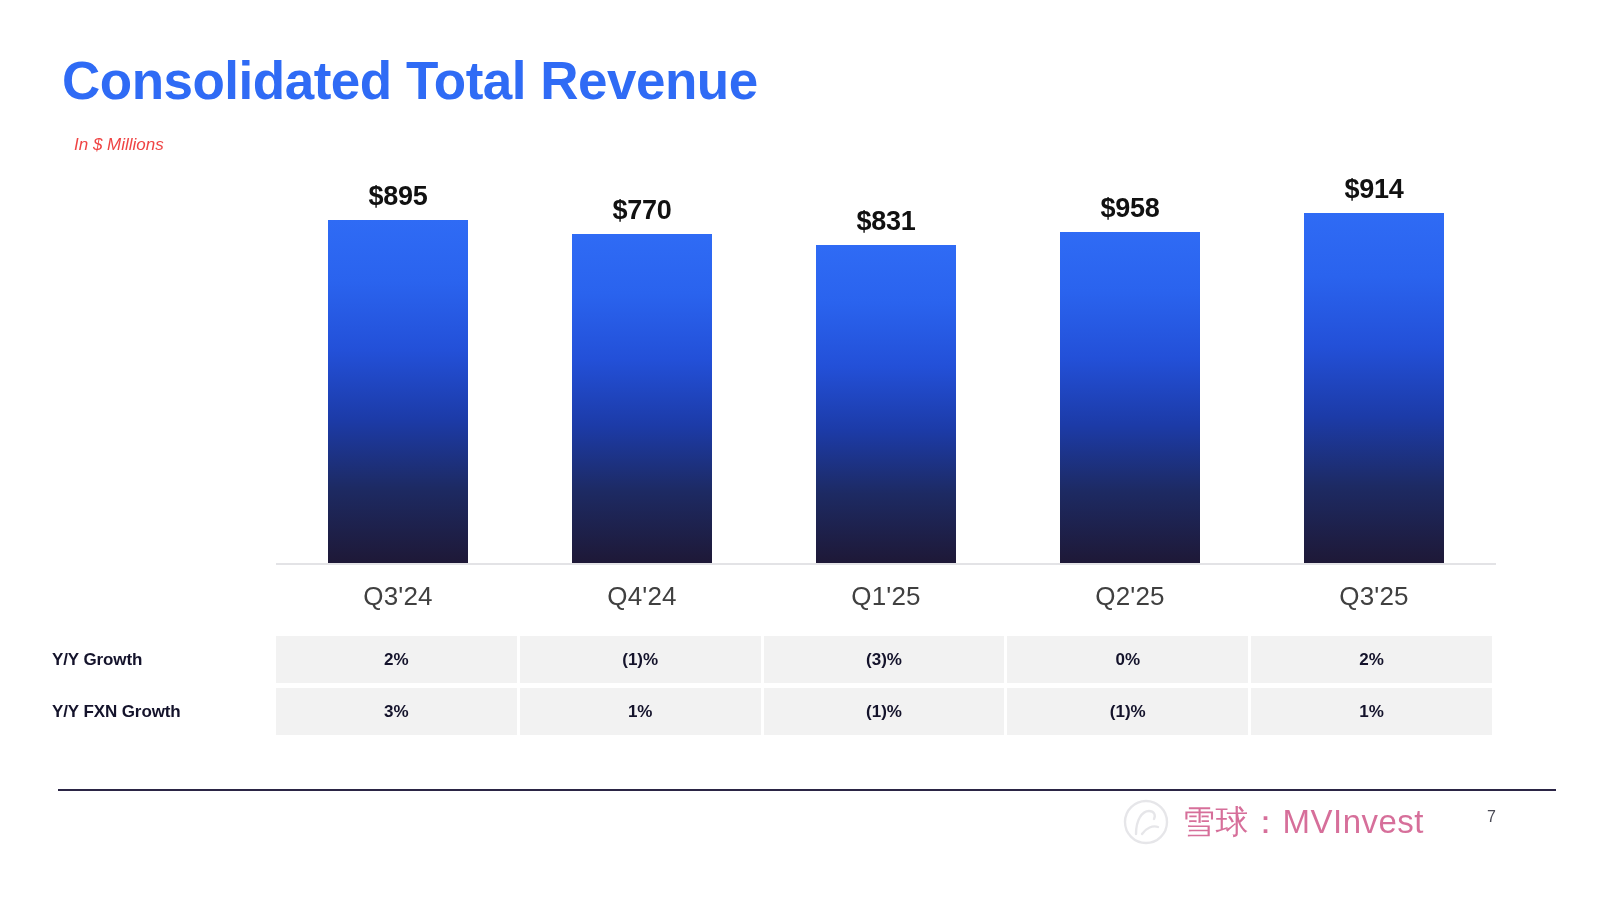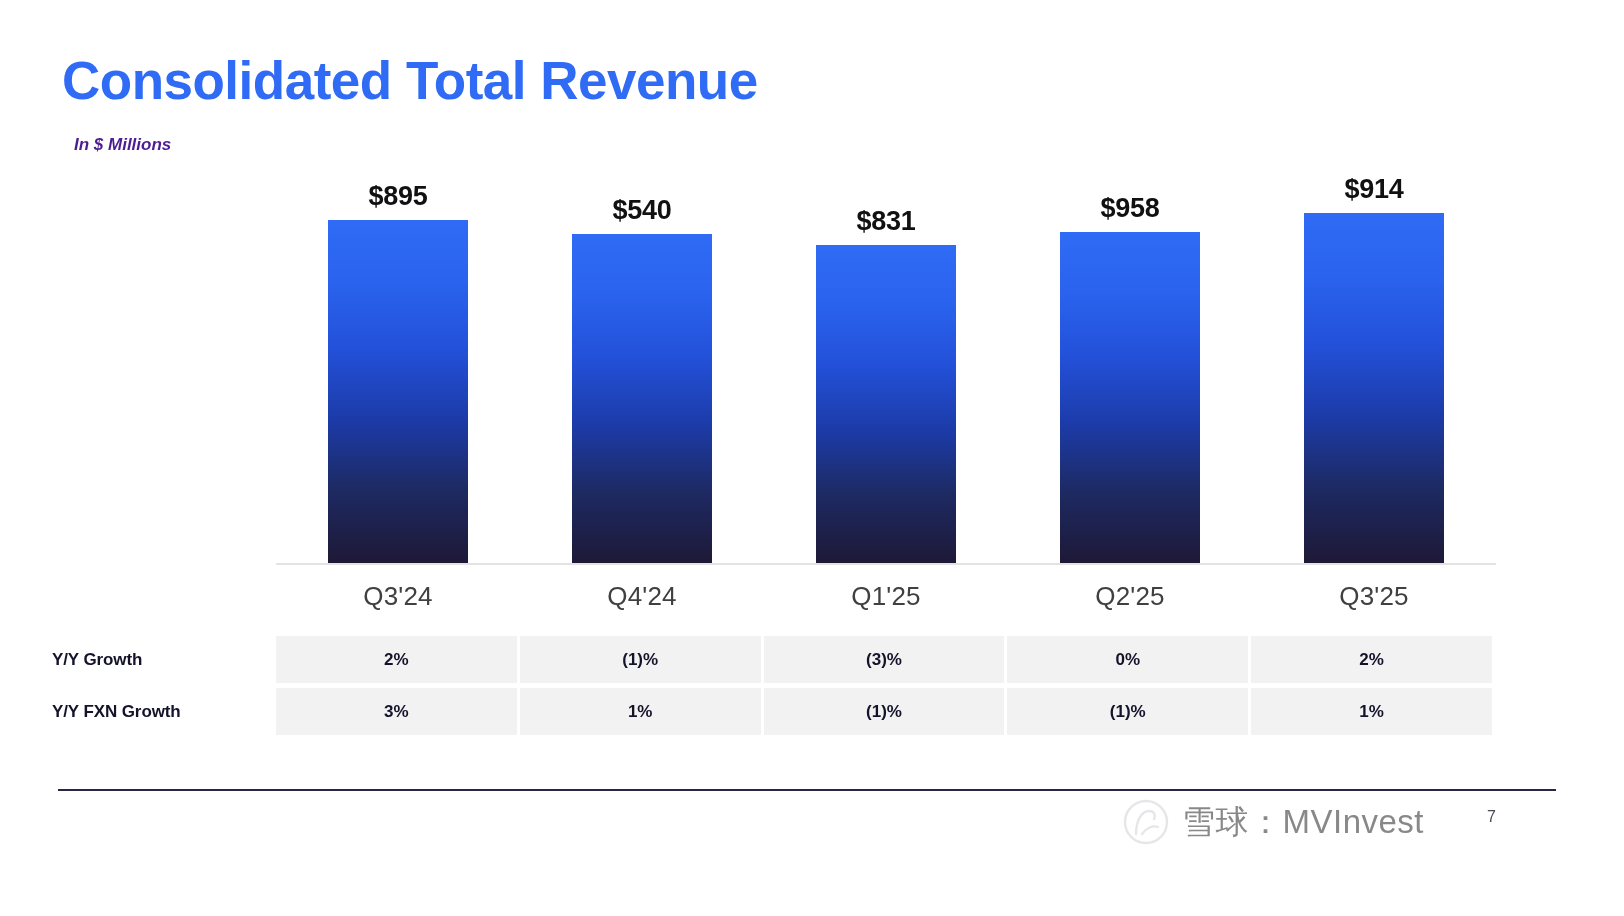--- a/index.html
+++ b/index.html
@@ -31,22 +31,22 @@
     line-height: 1.1;
     white-space: nowrap;
   }
 
   .slide-subtitle {
     position: absolute;
     left: 74px;
     top: 135px;
     font-size: 17px;
     font-style: italic;
-    font-weight: 700;
-    color: #4c1d95;
+    font-weight: 400;
+    color: #ef4444;
   }
 
   
   .plot {
     position: absolute;
     left: 276px;
     top: 180px;
     width: 1220px;
     height: 384px;
   }
@@ -188,21 +188,21 @@
     align-items: center;
     gap: 12px;
     opacity: 0.62;
   }
 
   .wm-logo { width: 48px; height: 48px; display: block; }
 
   .wm-text {
     font-size: 33px;
     font-weight: 400;
-    color: #404040;
+    color: #be185d;
     letter-spacing: 0.5px;
     white-space: nowrap;
   }
 
   .page-number {
     position: absolute;
     left: 1487px;
     top: 808px;
     font-size: 16px;
     font-weight: 400;
@@ -217,21 +217,21 @@
   <div class="slide-title">Consolidated Total Revenue</div>
 
   <div class="slide-subtitle">In $ Millions</div>
 
   <div class="plot" id="plot">
       <div class="bar-slot" style="left: 0px; width: 244px;">
         <div class="bar-value" style="bottom: 351.68px;">$895</div>
         <div class="bar" title="Q3'24 $895" style="height: 343.68px; width: 140px;"></div>
       </div>
       <div class="bar-slot" style="left: 244px; width: 244px;">
-        <div class="bar-value" style="bottom: 338.24px;">$540</div>
+        <div class="bar-value" style="bottom: 338.24px;">$770</div>
         <div class="bar" title="Q4'24 $860" style="height: 330.24px; width: 140px;"></div>
       </div>
       <div class="bar-slot" style="left: 488px; width: 244px;">
         <div class="bar-value" style="bottom: 327.104px;">$831</div>
         <div class="bar" title="Q1'25 $831" style="height: 319.104px; width: 140px;"></div>
       </div>
       <div class="bar-slot" style="left: 732px; width: 244px;">
         <div class="bar-value" style="bottom: 339.776px;">$958</div>
         <div class="bar" title="Q2'25 $864" style="height: 331.776px; width: 140px;"></div>
       </div>

